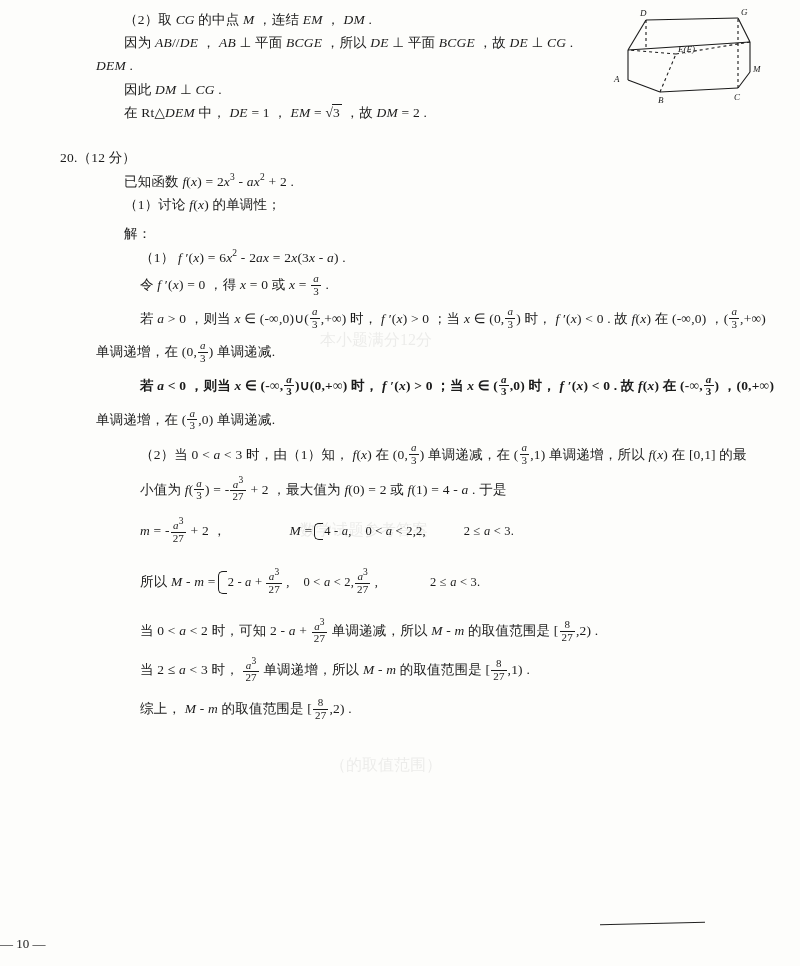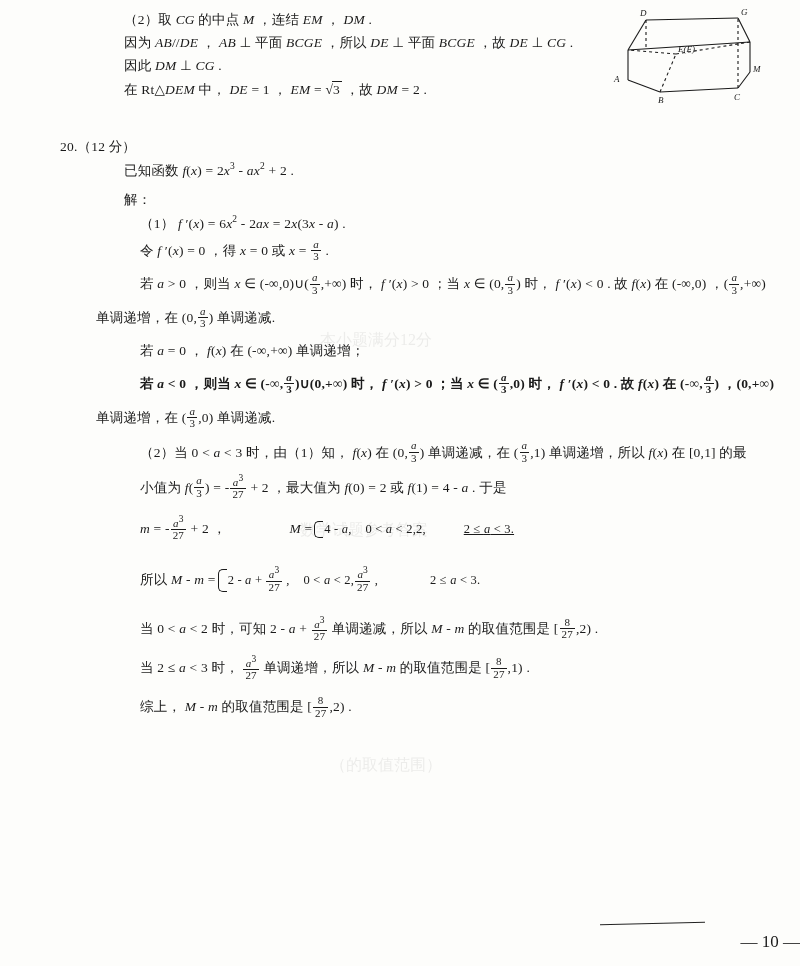--- a/index.html
+++ b/index.html
@@ -91,22 +91,22 @@
     border-radius: 5px 0 0 5px;
   }
   .cases .row { white-space: nowrap; }
   .cases .row .c2 { display: inline-block; padding-left: 14px; }
 
   .footer {
     position: absolute;
     left: 0;
     right: 0;
     bottom: 14px;
-    text-align: right;
-    font-size: 17px;
+    text-align: left;
+    font-size: 13px;
   }
   .rule {
     position: absolute;
     right: 95px;
     bottom: 42px;
     width: 105px;
     height: 0;
     border-top: 1.6px solid #222;
     transform: rotate(-1.4deg);
   }
@@ -161,78 +161,81 @@
   </div>
 
   <div class="content">
 
     <div class="line indent1">
       （2）取 <span class="it">CG</span> 的中点 <span class="it">M</span> ，连结 <span class="it">EM</span> ， <span class="it">DM</span> .
     </div>
     <div class="line indent1">
       因为 <span class="it">AB</span>//<span class="it">DE</span> ， <span class="it">AB</span> ⊥ 平面 <span class="it">BCGE</span> ，所以 <span class="it">DE</span> ⊥ 平面 <span class="it">BCGE</span> ，故 <span class="it">DE</span> ⊥ <span class="it">CG</span> .
     </div>
+    <div class="line noindent">
+      <span class="it">DEM</span> .
+    </div>
     <div class="line indent1">
       因此 <span class="it">DM</span> ⊥ <span class="it">CG</span> .
     </div>
     <div class="line indent1">
       在 Rt△<span class="it">DEM</span> 中， <span class="it">DE</span> = 1 ， <span class="it">EM</span> = <span style="display:inline-block;">√<span class="sqrt">3</span></span> ，故 <span class="it">DM</span> = 2 .
     </div>
 
-    <div class="qblock" style="margin-top:34px; position:relative;">
+    <div class="qblock" style="margin-top:22px; position:relative;">
       <div class="line" style="margin-left:-36px;">
         <span>20.</span><span>（12 分）</span>
       </div>
 
       <div class="line indent1">
         已知函数 <span class="it">f</span>(<span class="it">x</span>) = 2<span class="it">x</span><span class="sup">3</span> - <span class="it">ax</span><span class="sup">2</span> + 2 .
       </div>
+      <div class="line indent1">
+        （1）讨论 <span class="it">f</span>(<span class="it">x</span>) 的单调性；
+      </div>
 
       <div class="line indent1" style="margin-top:6px;">解：</div>
 
       <div class="line indent2">
         （1） <span class="it">f</span> ′(<span class="it">x</span>) = 6<span class="it">x</span><span class="sup">2</span> - 2<span class="it">ax</span> = 2<span class="it">x</span>(3<span class="it">x</span> - <span class="it">a</span>) .
       </div>
 
       <div class="line indent2" style="line-height:2.4;">
         令 <span class="it">f</span> ′(<span class="it">x</span>) = 0 ，得 <span class="it">x</span> = 0 或 <span class="it">x</span> = <span class="frac"><span class="num it">a</span><span class="den">3</span></span> .
       </div>
 
       <div class="line indent2" style="line-height:2.5;">
         若 <span class="it">a</span> &gt; 0 ，则当 <span class="it">x</span> ∈ (-∞,0)∪(<span class="frac"><span class="num it">a</span><span class="den">3</span></span>,+∞) 时， <span class="it">f</span> ′(<span class="it">x</span>) &gt; 0 ；当 <span class="it">x</span> ∈ (0,<span class="frac"><span class="num it">a</span><span class="den">3</span></span>) 时， <span class="it">f</span> ′(<span class="it">x</span>) &lt; 0 . 故 <span class="it">f</span>(<span class="it">x</span>) 在 (-∞,0) ，(<span class="frac"><span class="num it">a</span><span class="den">3</span></span>,+∞)
       </div>
 
       <div class="line noindent" style="line-height:2.5;">
         单调递增，在 (0,<span class="frac"><span class="num it">a</span><span class="den">3</span></span>) 单调递减.
       </div>
 
-      <div class="line indent2" style="line-height:2.4;">
-        若 <span class="it">a</span> = 0 ， <span class="it">f</span>(<span class="it">x</span>) 在 (-∞,+∞) 单调递增；
-      </div>
 
       <div class="line indent2" style="line-height:2.5;font-weight:bold;">
         若 <span class="it">a</span> &lt; 0 ，则当 <span class="it">x</span> ∈ (-∞,<span class="frac"><span class="num it">a</span><span class="den">3</span></span>)∪(0,+∞) 时， <span class="it">f</span> ′(<span class="it">x</span>) &gt; 0 ；当 <span class="it">x</span> ∈ (<span class="frac"><span class="num it">a</span><span class="den">3</span></span>,0) 时， <span class="it">f</span> ′(<span class="it">x</span>) &lt; 0 . 故 <span class="it">f</span>(<span class="it">x</span>) 在 (-∞,<span class="frac"><span class="num it">a</span><span class="den">3</span></span>) ，(0,+∞)
       </div>
 
       <div class="line noindent" style="line-height:2.5;">
         单调递增，在 (<span class="frac"><span class="num it">a</span><span class="den">3</span></span>,0) 单调递减.
       </div>
 
       <div class="line indent2" style="line-height:2.6;">
         （2）当 0 &lt; <span class="it">a</span> &lt; 3 时，由（1）知， <span class="it">f</span>(<span class="it">x</span>) 在 (0,<span class="frac"><span class="num it">a</span><span class="den">3</span></span>) 单调递减，在 (<span class="frac"><span class="num it">a</span><span class="den">3</span></span>,1) 单调递增，所以 <span class="it">f</span>(<span class="it">x</span>) 在 [0,1] 的最
       </div>
 
       <div class="line indent2" style="line-height:2.6;">
         小值为 <span class="it">f</span>(<span class="frac"><span class="num it">a</span><span class="den">3</span></span>) = -<span class="frac"><span class="num"><span class="it">a</span><span class="sup">3</span></span><span class="den">27</span></span> + 2 ，最大值为 <span class="it">f</span>(0) = 2 或 <span class="it">f</span>(1) = 4 - <span class="it">a</span> . 于是
       </div>
 
       <div class="line indent2" style="line-height:2.9; margin-top:4px;">
         <span class="it">m</span> = -<span class="frac"><span class="num"><span class="it">a</span><span class="sup">3</span></span><span class="den">27</span></span> + 2 ，
         <span style="display:inline-block; width:56px;"></span>
-        <span class="it">M</span> =<span class="cases"><span class="row">4 - <span class="it">a</span>,<span class="c2">0 &lt; <span class="it">a</span> &lt; 2,</span></span><span class="row">2,<span class="c2" style="padding-left:38px;text-decoration:underline;">2 ≤ <span class="it">a</span> &lt; 3.</span></span></span>
+        <span class="it">M</span> =<span class="cases"><span class="row">4 - <span class="it">a</span>,<span class="c2">0 &lt; <span class="it">a</span> &lt; 2,</span></span><span class="row">2,<span class="c2" style="padding-left:38px;">2 ≤ <span class="it">a</span> &lt; 3.</span></span></span>
       </div>
 
       <div class="line indent2" style="line-height:3.2; margin-top:10px;">
         所以 <span class="it">M</span> - <span class="it">m</span> =<span class="cases"><span class="row">2 - <span class="it">a</span> + <span class="frac"><span class="num"><span class="it">a</span><span class="sup">3</span></span><span class="den">27</span></span> ,<span class="c2">0 &lt; <span class="it">a</span> &lt; 2,</span></span><span class="row"><span class="frac"><span class="num"><span class="it">a</span><span class="sup">3</span></span><span class="den">27</span></span> ,<span class="c2" style="padding-left:52px;">2 ≤ <span class="it">a</span> &lt; 3.</span></span></span>
       </div>
 
       <div class="line indent2" style="line-height:2.9; margin-top:8px;">
         当 0 &lt; <span class="it">a</span> &lt; 2 时，可知 2 - <span class="it">a</span> + <span class="frac"><span class="num"><span class="it">a</span><span class="sup">3</span></span><span class="den">27</span></span> 单调递减，所以 <span class="it">M</span> - <span class="it">m</span> 的取值范围是 [<span class="frac"><span class="num">8</span><span class="den">27</span></span>,2) .
       </div>
 

